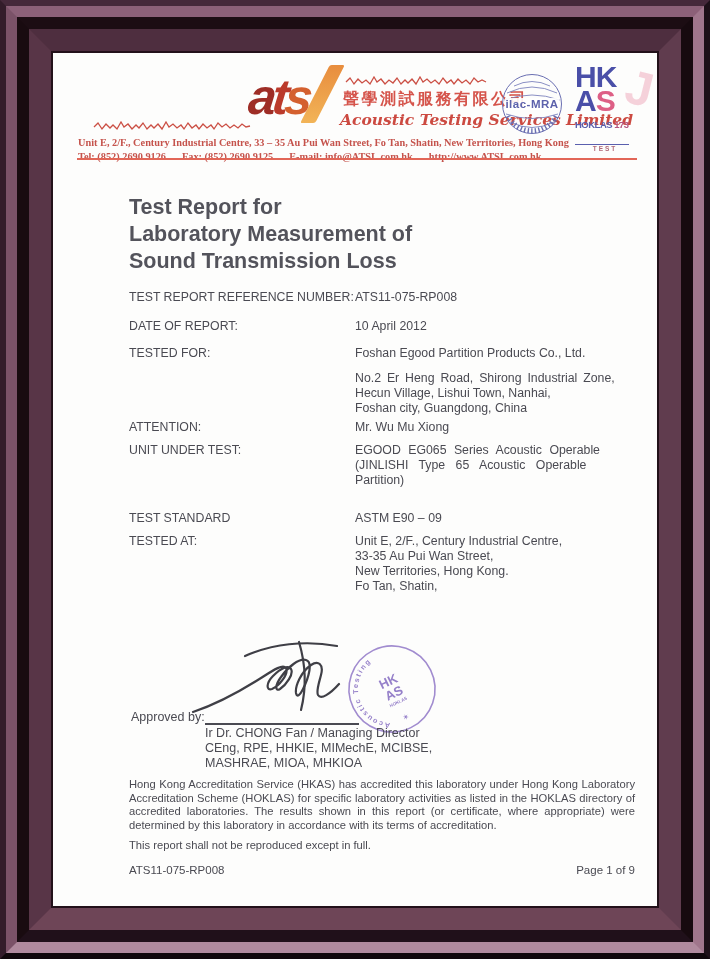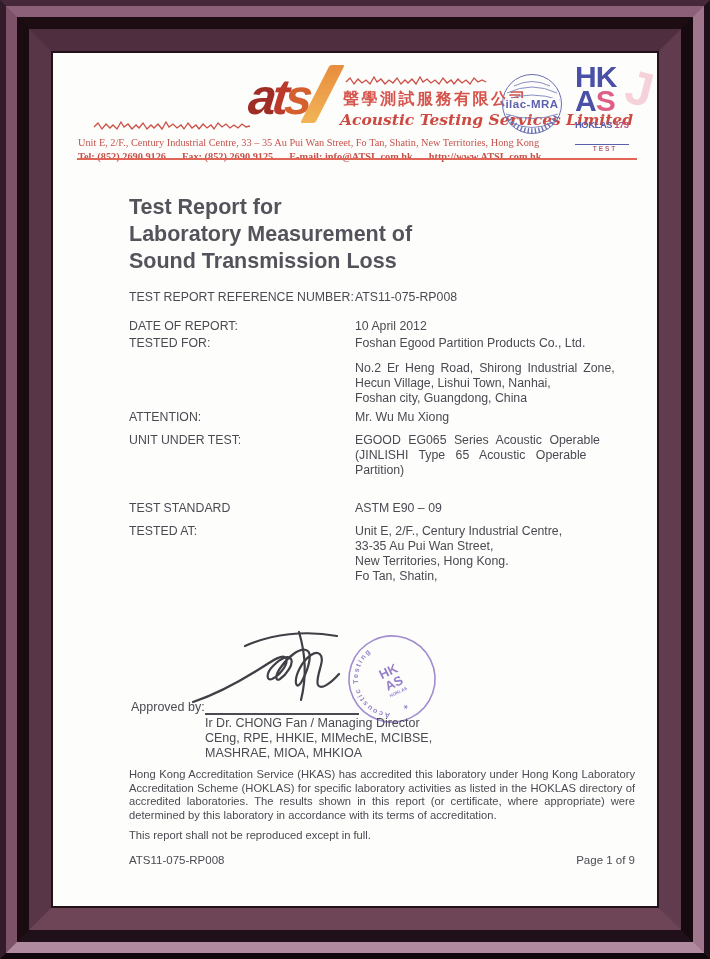--- a/index.html
+++ b/index.html
@@ -23,21 +23,21 @@
   .atsl .l-a { color:#9e2d26; }
   .atsl .l-t { color:#bb3a2b; }
   .atsl .l-s { color:#d4602f; }
   .atsl .slash { width:15px; height:58px; margin-left:6px; border-radius:2px;
                  background:linear-gradient(180deg,#e88d3e,#f2b457); transform:skewX(-22deg); }
   .zh { position:absolute; left:290px; top:36px; font-size:16px; font-weight:bold;
         color:#d5544b; letter-spacing:2.5px; white-space:nowrap; }
   .en-script { position:absolute; left:287px; top:57px; font-family:"DejaVu Serif", serif;
                font-style:italic; font-weight:bold; font-size:15.5px; color:#cc4a41; white-space:nowrap; }
   .addr { position:absolute; left:25px; top:84px; font-family:"Liberation Serif", serif;
-          font-weight:normal; font-size:10.3px; color:#c5534c; white-space:nowrap; }
+          font-weight:bold; font-size:10.3px; color:#c5534c; white-space:nowrap; }
   .contact { position:absolute; left:25px; top:98px; font-family:"Liberation Serif", serif;
              font-weight:bold; font-size:10.3px; color:#c5534c; white-space:nowrap; }
   .contact span { margin-right:16px; }
   .rule { position:absolute; left:24px; right:20px; top:105px; height:2px; background:#e26657; }
   .ilac { position:absolute; left:448px; top:20px; }
   .hkas { position:absolute; left:522px; top:12px; width:90px; }
   .hkas-rows { position:relative; width:62px; }
   .hkas-word { font-weight:900; font-size:30px; line-height:24px; letter-spacing:-1px;
                color:#4a4fa8; position:relative; z-index:2; }
   .hkas-s { color:#dd5f85; }
@@ -48,21 +48,21 @@
   .hoklas-num { color:#b5557e; }
   .hkas-test { font-size:6.5px; font-weight:bold; letter-spacing:2px; color:#b06a78;
                text-align:center; width:60px; }
 
   
   .content { padding:0 22px 0 76px; color:#4a4a52; }
   .title { margin-top:31px; font-size:21.5px; font-weight:bold; line-height:27px; color:#53535b; }
   .fields { margin-top:15px; }
   .row { display:grid; grid-template-columns:226px 1fr; font-size:12.3px; font-weight:normal; line-height:15px; }
   .row .val span { display:block; }
-  .mb14{margin-bottom:14px;} .mb11{margin-bottom:2px;} .mb4{margin-bottom:4px;}
+  .mb14{margin-bottom:14px;} .mb11{margin-bottom:12px;} .mb4{margin-bottom:4px;}
   .mb10{margin-bottom:8px;} .mb23{margin-bottom:23px;} .mb8{margin-bottom:8px;}
   .gap-top { margin-top:10px; }
   .ws-a { word-spacing:2.5px; } .ws-b { word-spacing:4px; } .ws-c { word-spacing:7px; }
 
   
   .sig-area { position:relative; height:144px; margin-top:40px; }
   .sig-svg { position:absolute; left:58px; top:0; }
   .stamp { position:absolute; left:217px; top:9px; transform:rotate(-26deg); opacity:.92; }
   .approved { position:absolute; left:2px; top:76px; font-size:12.5px; }
   .sig-line { position:absolute; left:76px; top:89px; width:154px; border-top:2px solid #4a4a52; }

